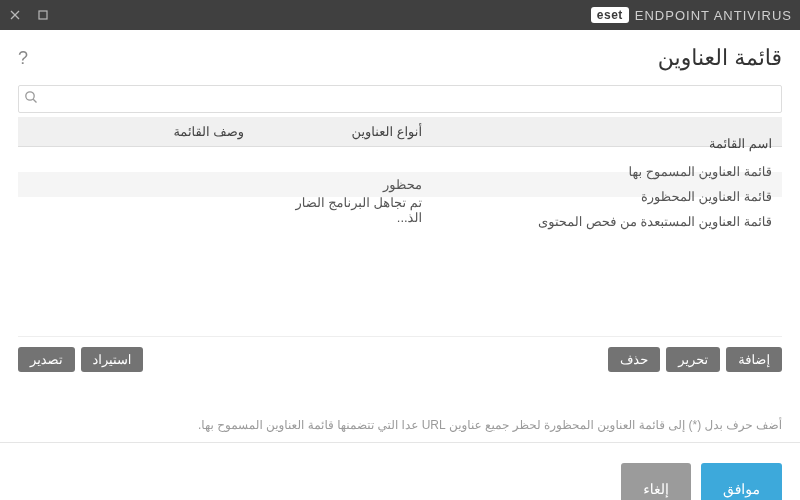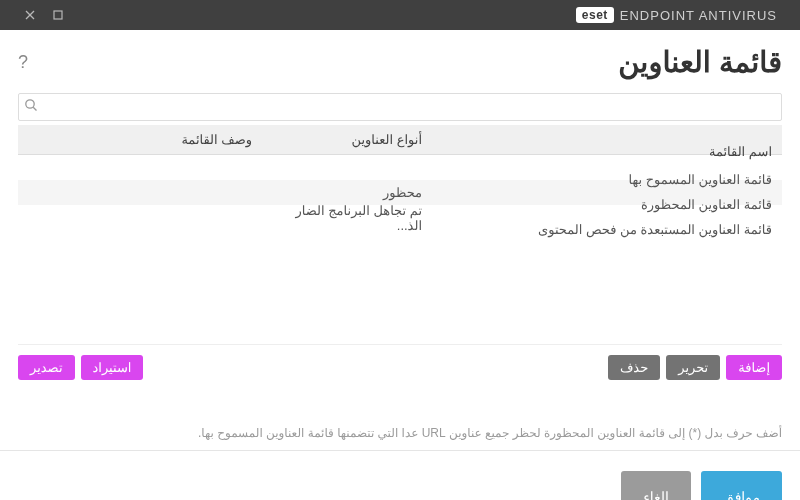--- a/index.html
+++ b/index.html
@@ -10,21 +10,21 @@
   overflow: hidden;
   background: #fff;
   direction: rtl;
 }
 .titlebar {
   height: 30px;
   background: #404040;
   display: flex;
   align-items: center;
   justify-content: space-between;
-  padding: 0 23px;
+  padding: 0 8px;
   color: #b8b8b8;
   direction: ltr;
 }
 .titlebar-left {
   display: flex;
   align-items: center;
   gap: 14px;
 }
 .titlebar-icon {
   width: 14px;
@@ -58,23 +58,23 @@
   padding: 15px 18px 0 18px;
   position: relative;
 }
 .header-row {
   display: flex;
   align-items: center;
   justify-content: space-between;
   margin-bottom: 14px;
 }
 .page-title {
-  font-size: 29px;
+  font-size: 22px;
   color: #333;
-  font-weight: 700;
+  font-weight: 400;
 }
 .help-icon {
   color: #888;
   font-size: 18px;
   cursor: pointer;
 }
 .search-wrap {
   position: relative;
   margin-bottom: 4px;
 }
@@ -102,21 +102,21 @@
   display: flex;
   background: #f0f0f0;
   border-bottom: 1px solid #ddd;
   height: 30px;
   align-items: center;
   font-size: 13px;
   color: #444;
 }
 .col-name { flex: 0 0 350px; padding: 0 10px; text-align: right; margin-top: 24px; }
 .col-type { flex: 0 0 170px; padding: 0 10px; text-align: right; }
-.col-desc { flex: 1; padding: 0 10px; text-align: right; }
+.col-desc { flex: 1; padding: 0 18px; text-align: right; }
 .table-body {
   height: 190px;
   overflow: auto;
   border-bottom: 1px solid #eee;
 }
 .table-row {
   display: flex;
   height: 25px;
   align-items: center;
   font-size: 13px;
@@ -138,21 +138,21 @@
 }
 .btn {
   border: none;
   border-radius: 3px;
   padding: 5px 12px;
   font-size: 13px;
   cursor: pointer;
   color: #fff;
   font-family: inherit;
 }
-.btn-gray { background: #d946ef; }
+.btn-gray { background: #737373; }
 .btn-gray-disabled { background: #737373; color: #fff; cursor: default; }
 .hint-text {
   font-size: 12px;
   color: #9b9b9b;
   text-align: right;
   padding-bottom: 10px;
   margin-top: 38px;
 }
 .divider {
   height: 1px;

